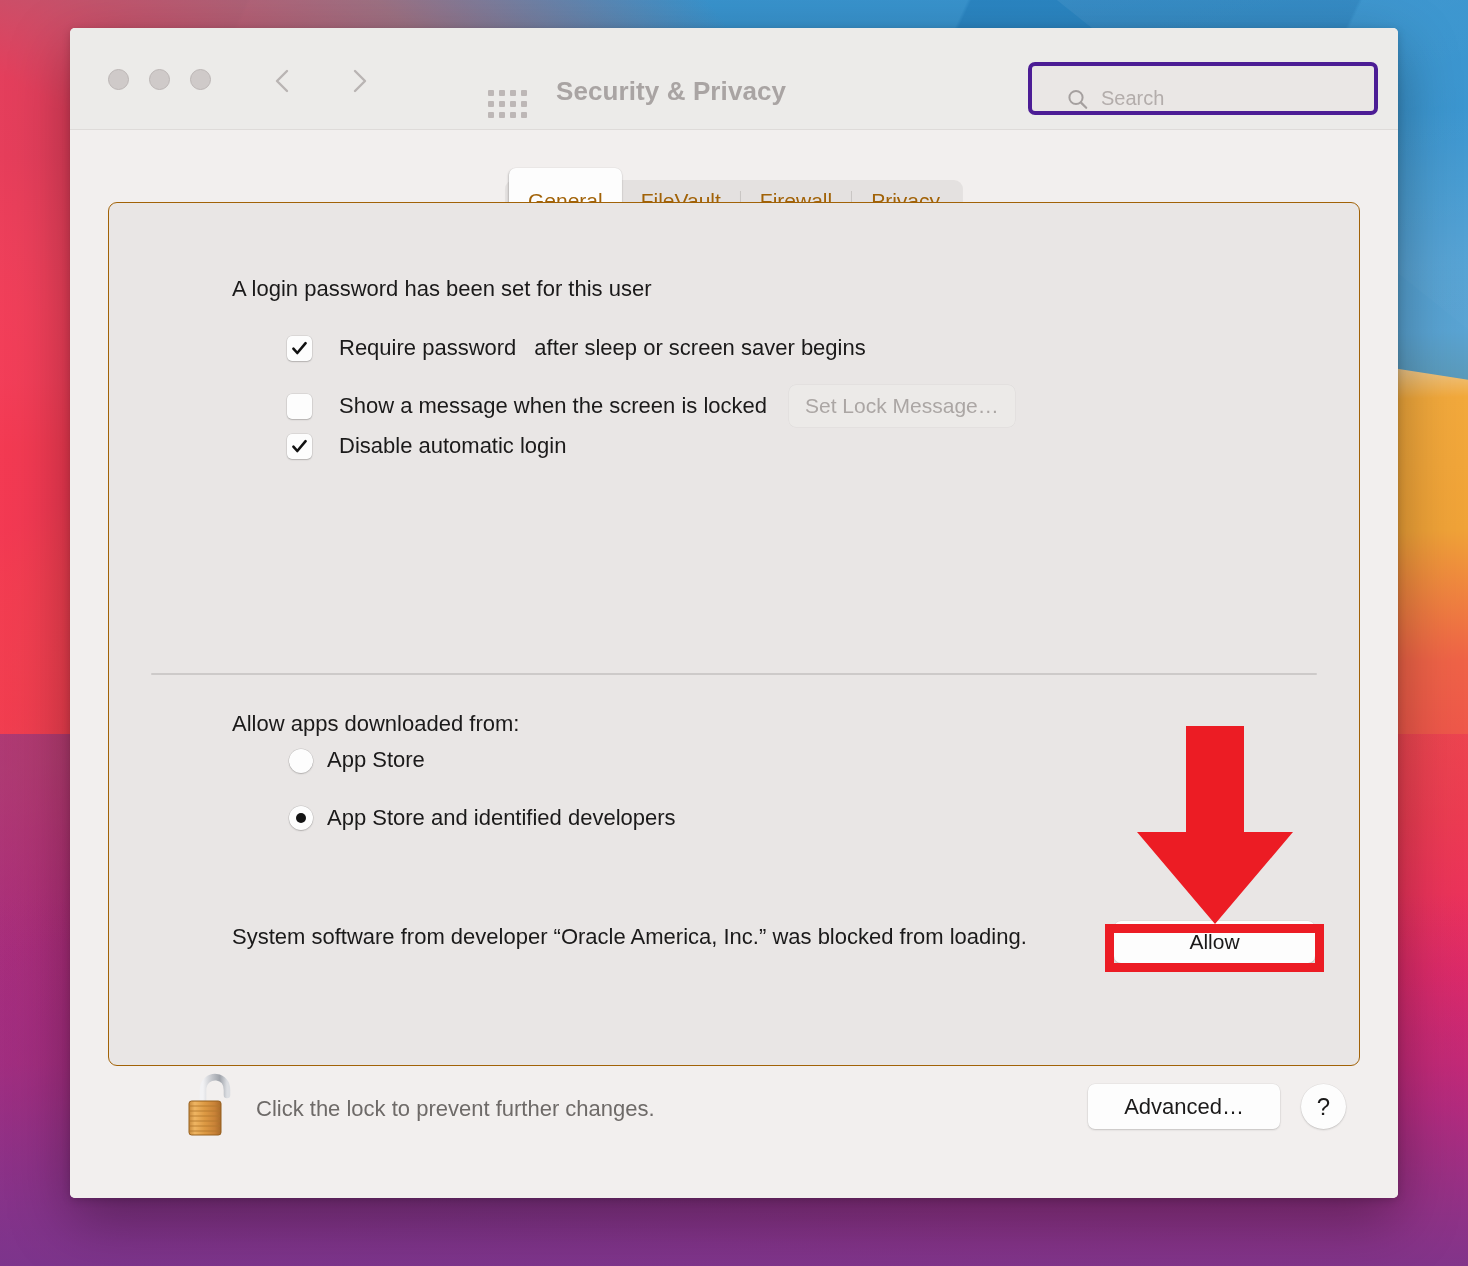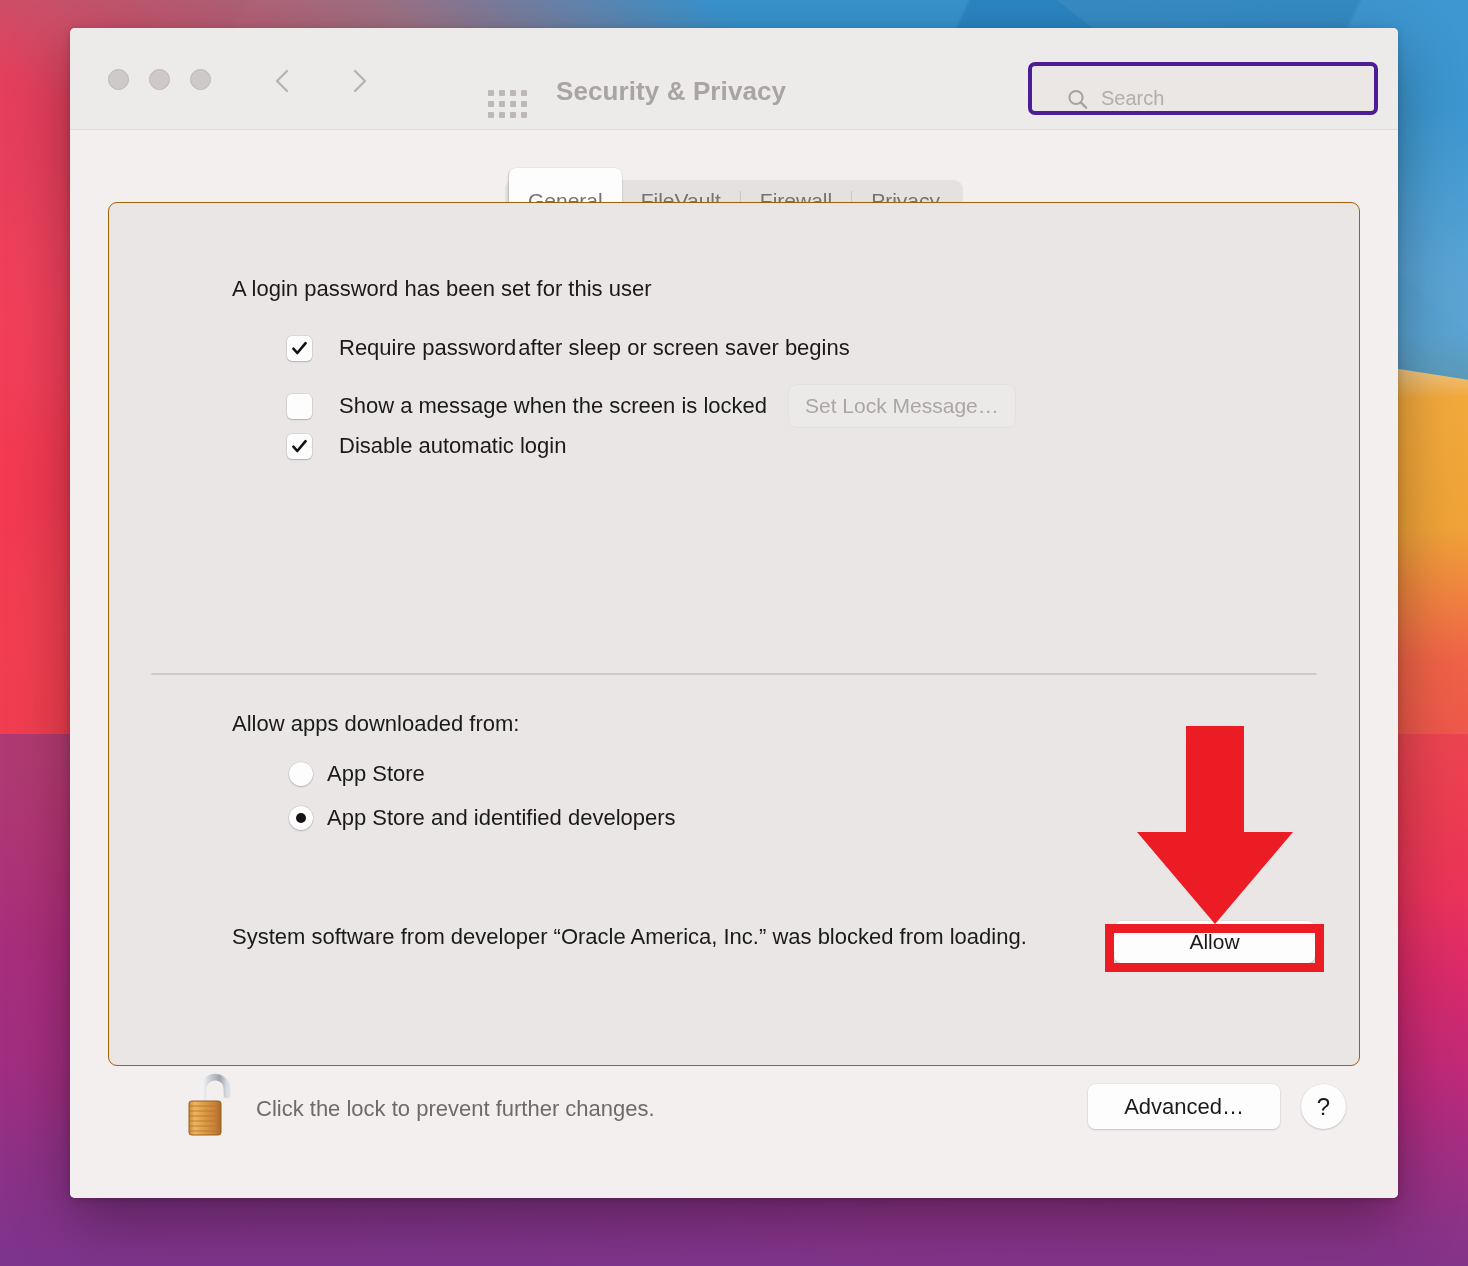--- a/index.html
+++ b/index.html
@@ -163,21 +163,21 @@
     display: flex;
     align-items: center;
     background: #e4e1e0;
     border-radius: 9px;
     padding: 4px;
     height: 41px;
     box-sizing: border-box;
   }
   .tab {
     font-size: 21px;
-    color: #737373;
+    color: #a16207;
     padding: 16px 19px;
     height: 33px;
     line-height: 33px;
     border-radius: 7px;
     white-space: nowrap;
     cursor: default;
     text-align: center;
   }
   .tab.selected {
     background: #fdfdfd;
@@ -249,38 +249,38 @@
     background: #fdfdfd;
     border-radius: 7px;
     box-shadow: 0 1px 2px rgba(0,0,0,.16), 0 0 0 .5px rgba(0,0,0,.06);
     display: flex; align-items: center; justify-content: space-between;
     padding: 0 11px 0 16px;
     box-sizing: border-box;
     cursor: default;
   }
   .popup .pv { font-size: 21px; color: #1b1a1a; }
   .popup .updown { margin-left: 20px; color:#18181a; display:flex; }
-  .after-text { margin-left: 2px; font-size: 22px; color:#1b1a1a; white-space: nowrap; }
+  .after-text { margin-left: 18px; font-size: 22px; color:#1b1a1a; white-space: nowrap; }
 
   #set-lock-message-button { margin-left: 22px; }
 
   
   #panel-divider {
     position: absolute;
     left: 42px; right: 42px;
     top: 470px;
     height: 2px;
     background: #cdcac9;
     border-radius: 1px;
   }
 
   
   #allow-apps-label { position:absolute; left:123px; top:508px; font-size:22px; color:#1b1a1a; }
   .radio-row { left: 180px; }
-  #radio-row-1 { top: 558px; }
+  #radio-row-1 { top: 544px; align-items: flex-end; }
   #radio-row-2 { top: 602px; }
   .radio {
     width: 24px; height: 24px; border-radius: 50%;
     background: #fdfdfd;
     box-shadow: 0 1px 1.5px rgba(0,0,0,.18), 0 0 0 .5px rgba(0,0,0,.14);
     display:flex; align-items:center; justify-content:center;
     flex: 0 0 auto;
     cursor: default;
   }
   .radio .dot { width:10px; height:10px; border-radius:50%; background:#141414; display:none; }

